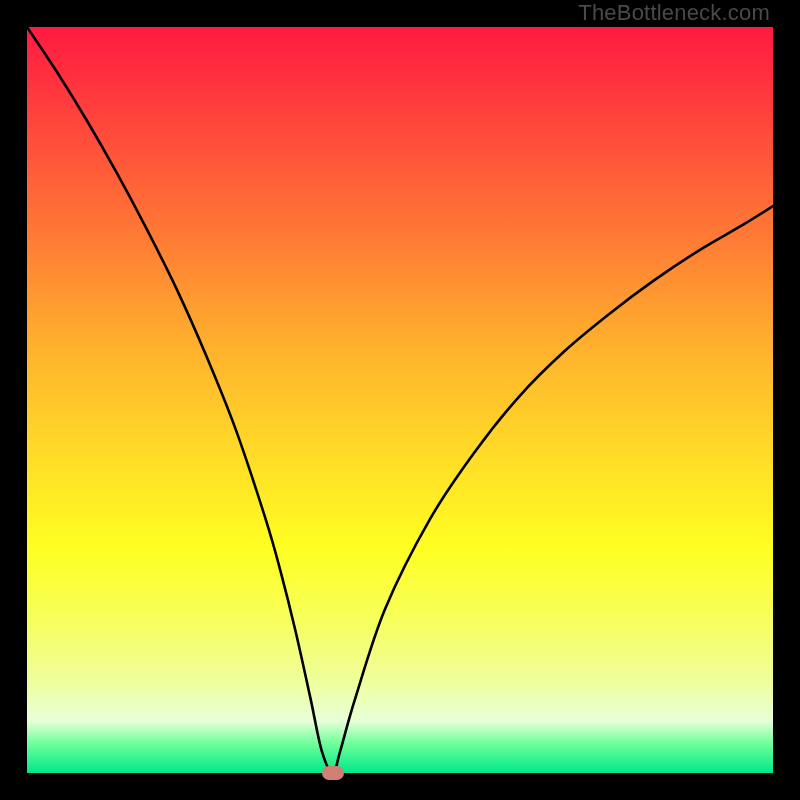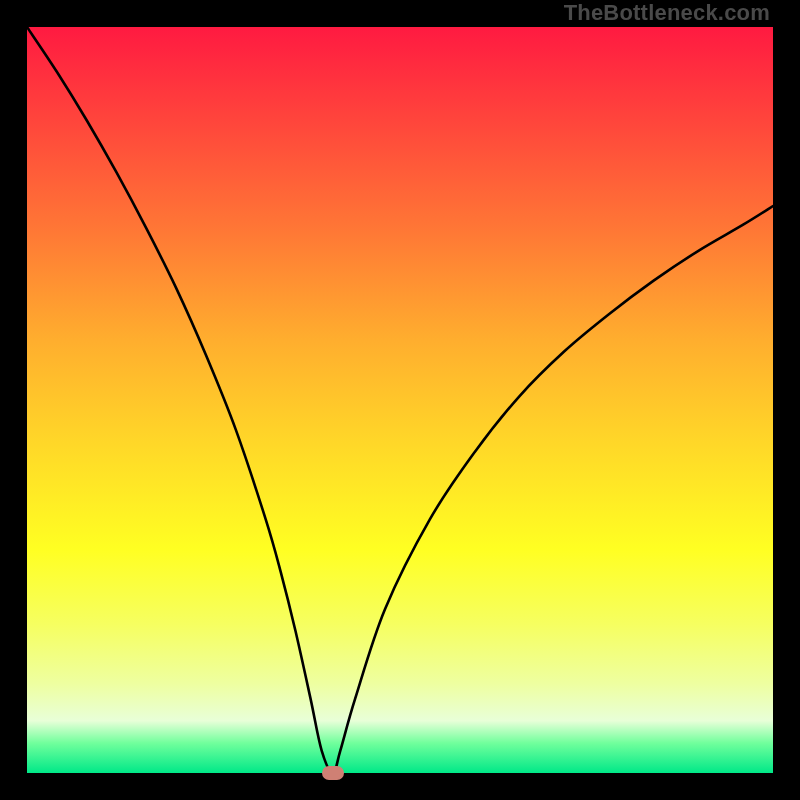--- a/index.html
+++ b/index.html
@@ -35,21 +35,21 @@
       #e8ffd8 93%,
       #70ff9c 96%,
       #00e888 100%);
   }
   .watermark {
     position: absolute;
     top: 0px;
     right: 30px;
     color: #4a4a4a;
     font-size: 22px;
-    font-weight: bold;
+    font-weight: normal;
     letter-spacing: 0.2px;
     user-select: none;
     z-index: 5;
   }
   svg.curve {
     position: absolute;
     left: 0;
     top: 0;
     width: 746px;
     height: 746px;

